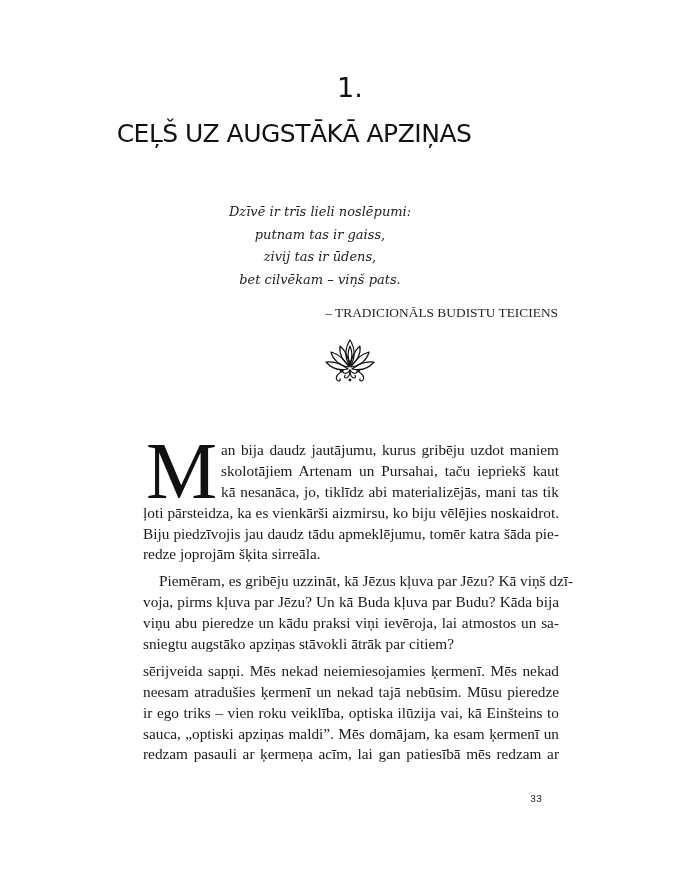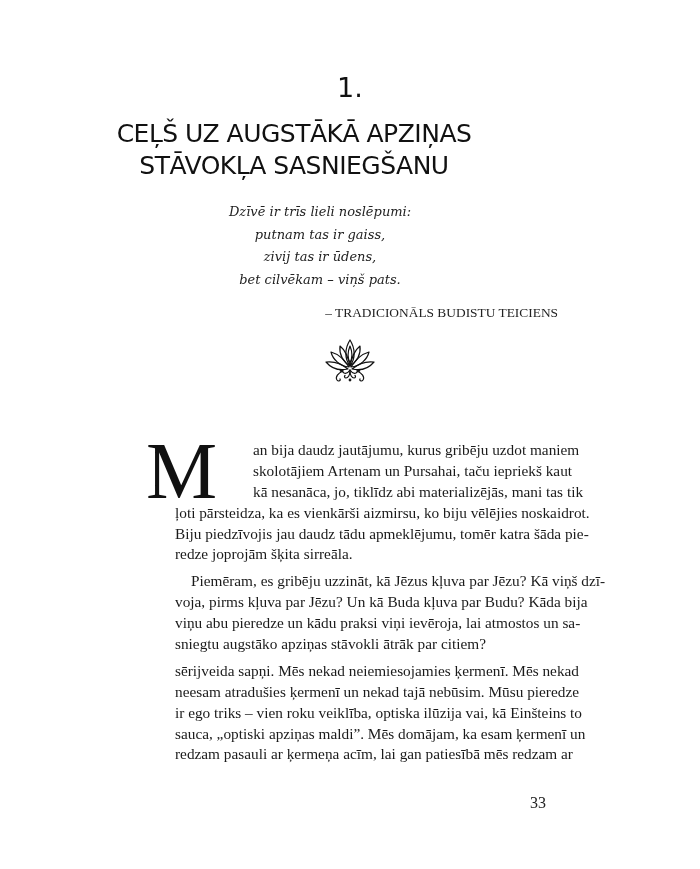--- a/index.html
+++ b/index.html
@@ -28,45 +28,44 @@
     font-family: "Liberation Serif", serif; font-size: 13.4px; color: #222; white-space: nowrap;
   }
 
   .ornament { position: absolute; left: 323px; top: 334px; width: 54px; height: 52px; }
 
   .body-text {
     position: absolute; left: 143px; width: 416px; top: 440px;
     font-family: "Liberation Serif", serif; font-size: 15.3px; line-height: 20.9px; color: #1a1a1a;
   }
   .para { margin: 0 0 6px 0; text-align: justify; }
-  .para .line { display: block; text-align: justify; text-align-last: justify; white-space: nowrap; height: 20.9px; margin-left: 32px; }
+  .para .line { display: block; text-align: justify; text-align-last: justify; white-space: nowrap; height: 20.9px; }
   .para .line.last { text-align-last: left; }
   .para .line.indent { padding-left: 16px; }
   .dropcap-wrap { position: relative; }
   .dropcap {
     position: absolute; left: 3px; top: -4px;
     font-family: "Liberation Serif", serif; font-size: 80px; line-height: 70px; color: #111;
   }
   .line.cap { padding-left: 78px; }
 
   .folio {
     position: absolute; left: 530px; top: 794px;
-    font-family: Liberation Serif, serif; font-size: 16px; color: #222;
+    font-family: Liberation Mono, monospace; font-size: 10px; color: #222;
   }
 </style>
 </head>
 <body>
 
 <div class="page">
 
   <div class="chapter-num">1.</div>
 
   <div class="chapter-title">
     <div>CEĻŠ UZ AUGSTĀKĀ APZIŅAS</div>
-    <div>STĀVOKĻA SASNIEGŠANU</div>
   </div>
 
   <div class="epigraph">
     <div>Dzīvē ir trīs lieli noslēpumi:</div>
     <div>putnam tas ir gaiss,</div>
     <div>zivij tas ir ūdens,</div>
     <div>bet cilvēkam – viņš pats.</div>
   </div>
   <div class="attribution">– TRADICIONĀLS BUDISTU TEICIENS</div>
 

